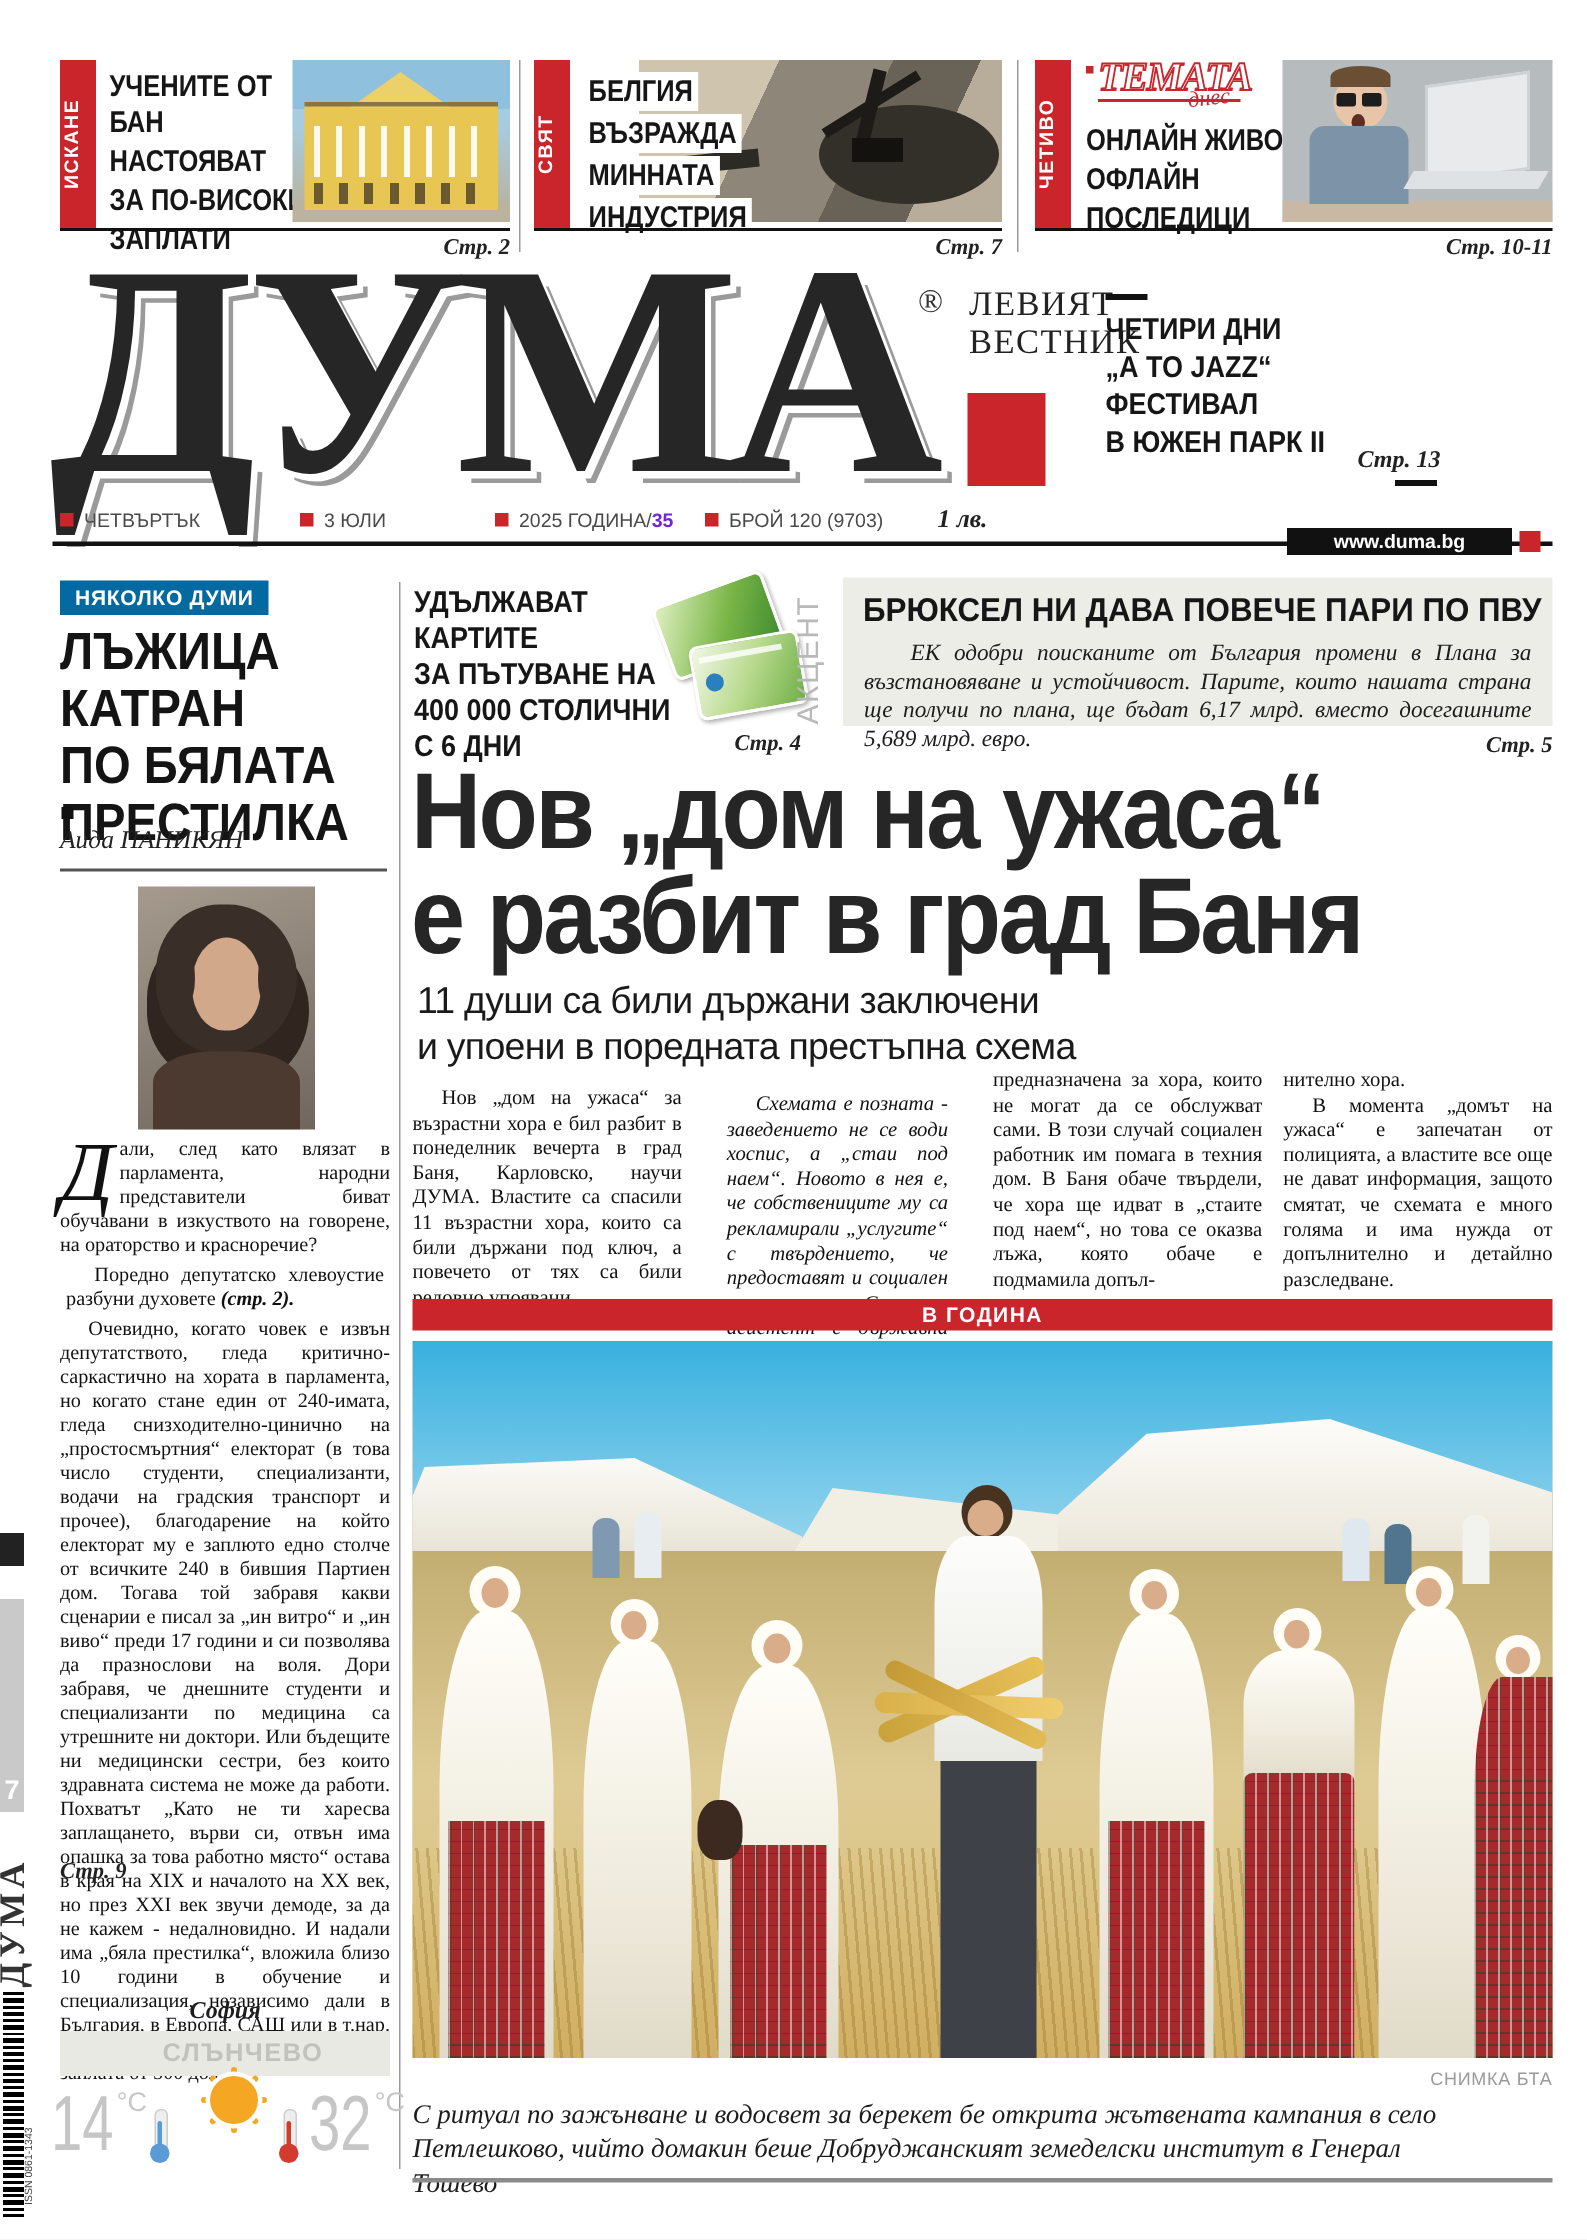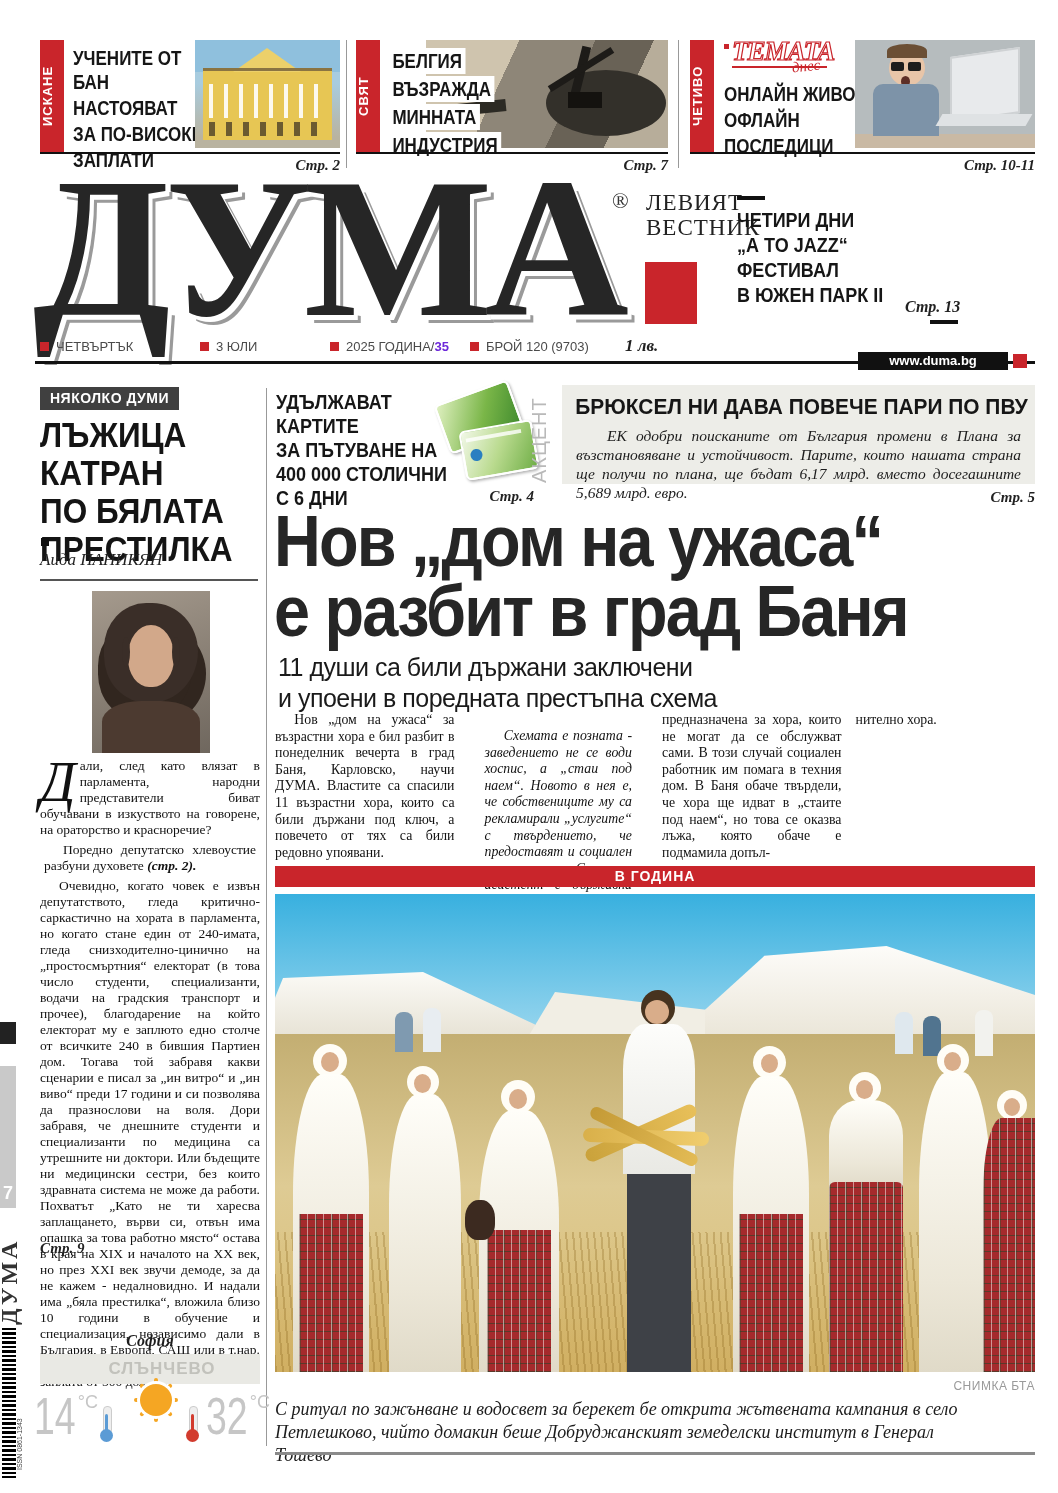--- a/index.html
+++ b/index.html
@@ -137,21 +137,21 @@
     <div style="position:absolute;bottom:4px;left:0;width:16px;text-align:center;color:#fff;font-weight:bold;font-size:18px;">7</div>
   </div>
   <div class="abs serif" style="left:-4px;top:1215px;width:28px;height:110px;writing-mode:vertical-rl;transform:rotate(180deg);
               font-size:24px;font-weight:bold;letter-spacing:3px;color:#333;">ДУМА</div>
   <div class="abs" style="left:2px;top:1328px;width:14px;height:150px;
        background:repeating-linear-gradient(180deg,#000 0 2px,#fff 2px 4px,#000 4px 7px,#fff 7px 9px);"></div>
   <div class="abs" style="left:16px;top:1330px;width:10px;height:140px;writing-mode:vertical-rl;transform:rotate(180deg);font-size:7px;color:#444;">ISSN 0861-1343</div>
 
   <div class="abs" style="left:266px;top:388px;width:1px;height:1058px;background:#999;"></div>
 
-  <div class="abs" style="left:40px;top:387px;background:#404040;color:#fff;font-weight:bold;font-size:14px;padding:3px 10px 4px;letter-spacing:.5px;">
+  <div class="abs" style="left:40px;top:387px;background:#0369a1;color:#fff;font-weight:bold;font-size:14px;padding:3px 10px 4px;letter-spacing:.5px;">
     <span>НЯКОЛКО ДУМИ</span>
   </div>
   <div class="abs cond sx90 prel" style="left:40px;top:416px;width:245px;font-size:35px;line-height:38px;color:#141414;">ЛЪЖИЦА КАТРАН
 ПО БЯЛАТА
 ПРЕСТИЛКА</div>
   <div class="abs" style="left:41px;top:538px;width:8px;height:8px;background:#111;"></div>
   <div class="abs serif" style="left:40px;top:550px;font-size:17px;font-style:italic;color:#222;">Аида ПАНИКЯН</div>
   <div class="abs" style="left:40px;top:579px;width:218px;height:2px;background:#555;"></div>
 
   <div class="abs" style="left:92px;top:591px;width:118px;height:162px;background:linear-gradient(160deg,#a59a8d,#6f675e);overflow:hidden;">
@@ -224,31 +224,32 @@
     <div class="serif just" style="margin:6px 14px 0;font-size:15.5px;line-height:19px;font-style:italic;color:#1c1c1c;text-indent:2em;">ЕК одобри поисканите от България промени в Плана за възстановяване и устойчивост. Парите, които нашата страна ще получи по плана, ще бъдат 6,17 млрд. вместо досегашните 5,689 млрд. евро.</div>
   </div>
   <div class="abs pageref" style="left:562px;top:489px;width:473px;text-align:right;">Стр. 5</div>
 
   <div class="abs cond prel" style="left:274px;top:506px;width:840px;font-size:72px;line-height:70px;letter-spacing:-2px;color:#262626;transform:scaleX(.90);transform-origin:0 0;">Нов „дом на ужаса“
 е разбит в град Баня</div>
   <div class="abs prel" style="left:278px;top:652px;width:600px;font-size:25px;line-height:31px;color:#1a1a1a;letter-spacing:-.5px;">11 души са били държани заключени
 и упоени в поредната престъпна схема</div>
 
   <div class="abs" style="left:275px;top:712px;width:760px;height:150px;display:flex;gap:14px;">
-    <div class="serif just" style="width:180px;font-size:13.8px;line-height:16.6px;color:#111;">
+    <div class="serif just" style="width:180px;font-size:13.8px;line-height:16.6px;color:#111;margin-top:12px;">
       <p style="margin:0;text-indent:1.4em;">Нов „дом на ужаса“ за възрастни хора е бил разбит в понеделник вечерта в град Баня, Карловско, научи ДУМА. Властите са спасили 11 възрастни хора, които са били държани под ключ, а повечето от тях са били редовно упоявани.</p>
     </div>
     <div class="serif just" style="width:180px;font-size:13.8px;line-height:16.6px;color:#111;">
       <p style="margin:16px;text-indent:1.4em;font-style:italic;">Схемата е позната - заведението не се води хоспис, а „стаи под наем“. Новото в нея е, че собствениците му са рекламирали „услугите“ с твърдението, че предоставят и социален асистент. Социален асистент е държавна услуга,</p>
     </div>
     <div class="serif just" style="width:180px;font-size:13.8px;line-height:16.6px;color:#111;">
       <p style="margin:0;">предназначена за хора, които не могат да се обслужват сами. В този случай социален работник им помага в техния дом. В Баня обаче твърдели, че хора ще идват в „стаите под наем“, но това се оказва лъжа, която обаче е подмамила допъл-</p>
     </div>
     <div class="serif just" style="width:180px;font-size:13.8px;line-height:16.6px;color:#111;">
       <p style="margin:0;">нително хора.</p>
+      <p style="margin:0;text-indent:1.4em;">В момента „домът на ужаса“ е запечатан от полицията, а властите все още не дават информация, защото смятат, че схемата е много голяма и има нужда от допълнително и детайлно разследване.</p>
     </div>
   </div>
 
   <div class="abs" style="left:275px;top:866px;width:760px;height:21px;background:#c9252b;color:#fff;font-weight:bold;font-size:14px;letter-spacing:1px;text-align:center;line-height:21px;">
     <span>В ГОДИНА</span>
   </div>
 
   <div class="abs" style="left:275px;top:894px;width:760px;height:478px;overflow:hidden;background:#d2bd85;">
     <div class="abs" style="left:0;top:0;width:760px;height:150px;background:linear-gradient(180deg,#38b0df,#9ed8ef);"></div>
     <div class="abs" style="left:-20px;top:78px;width:280px;height:75px;background:linear-gradient(#fbfaf6,#e4dfd0);clip-path:polygon(0 100%,10% 8%,60% 0,100% 70%,100% 100%);"></div>

